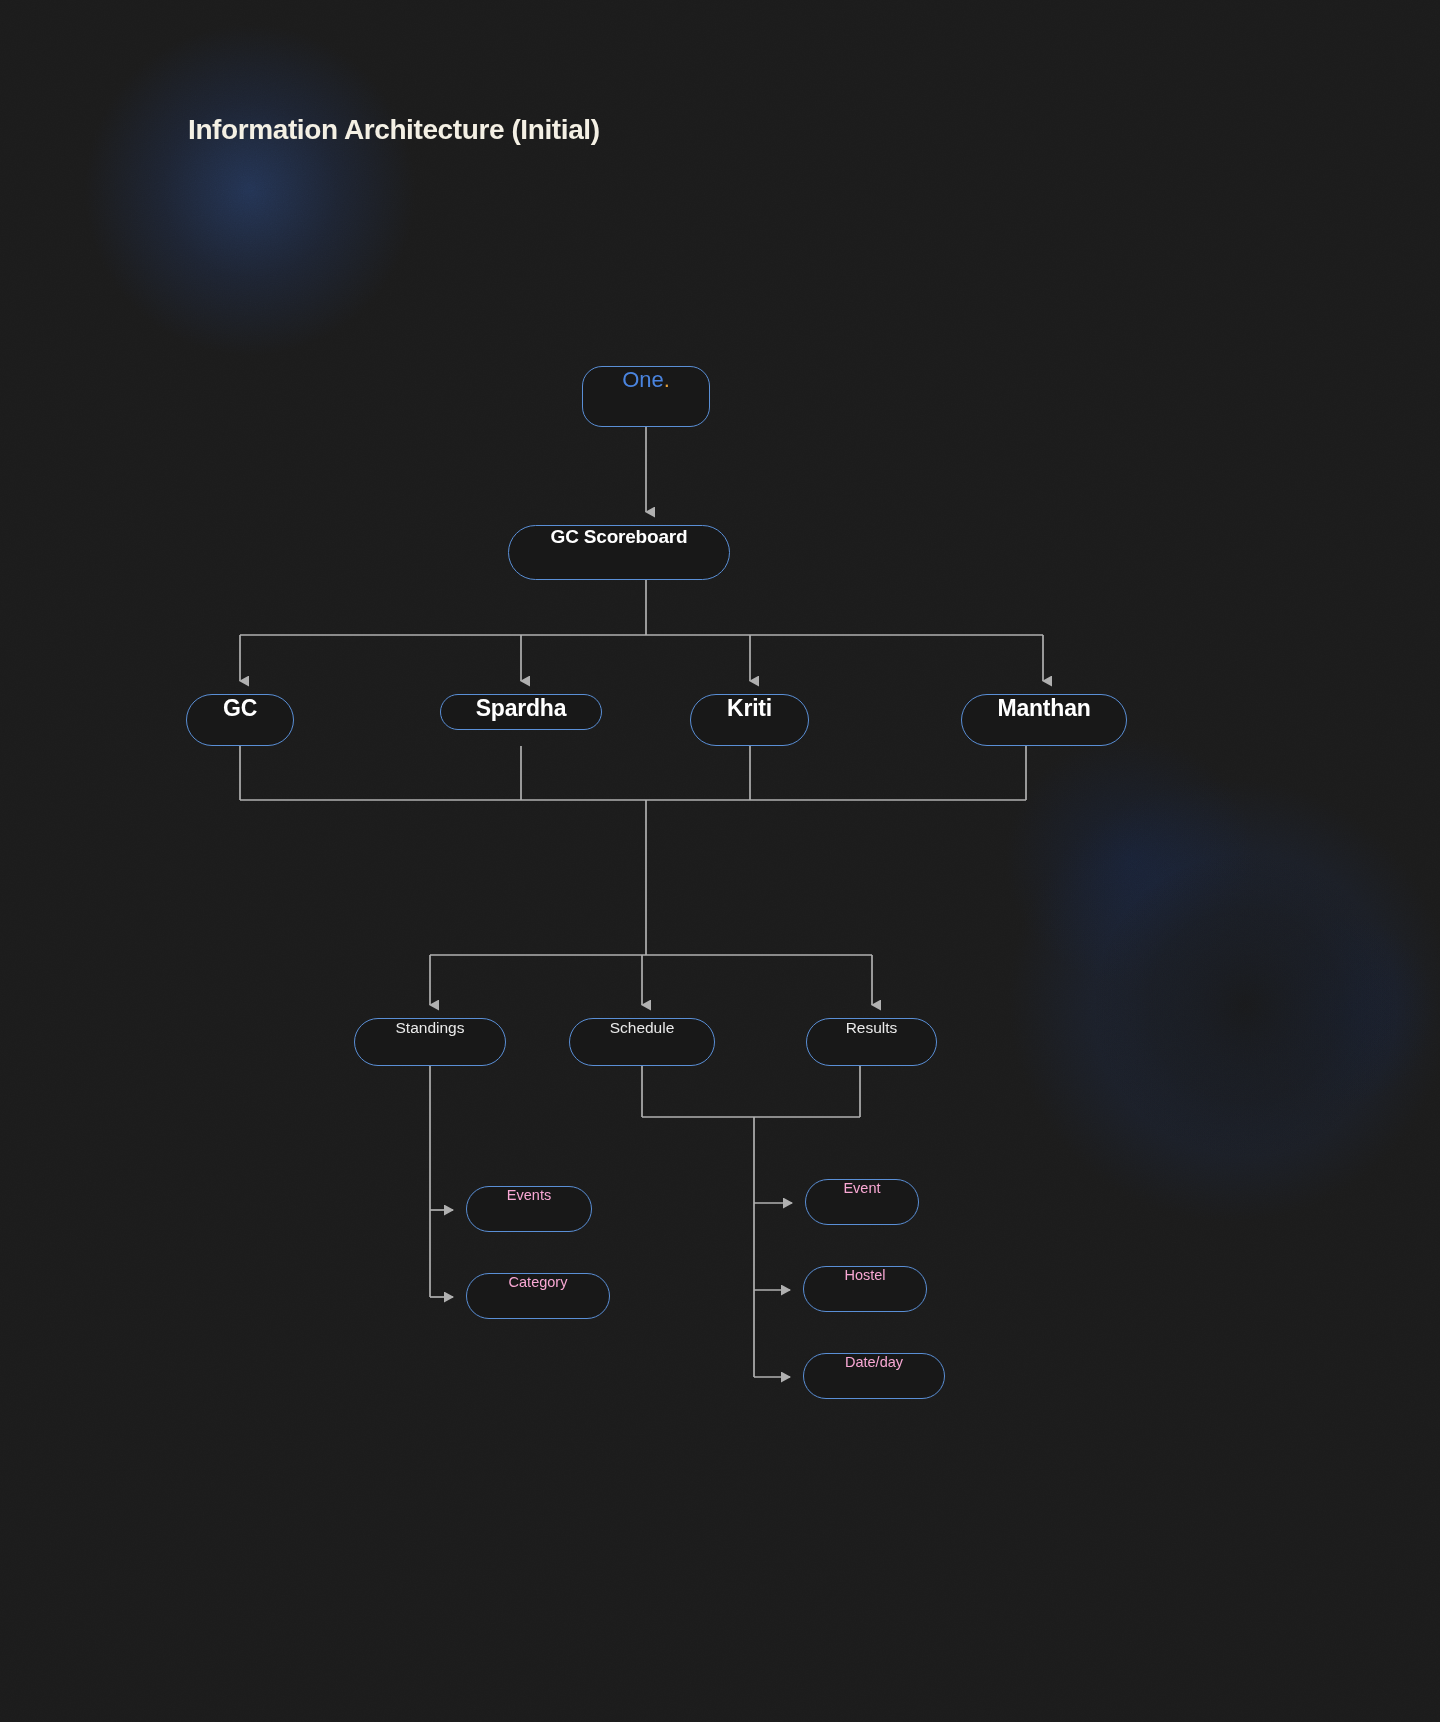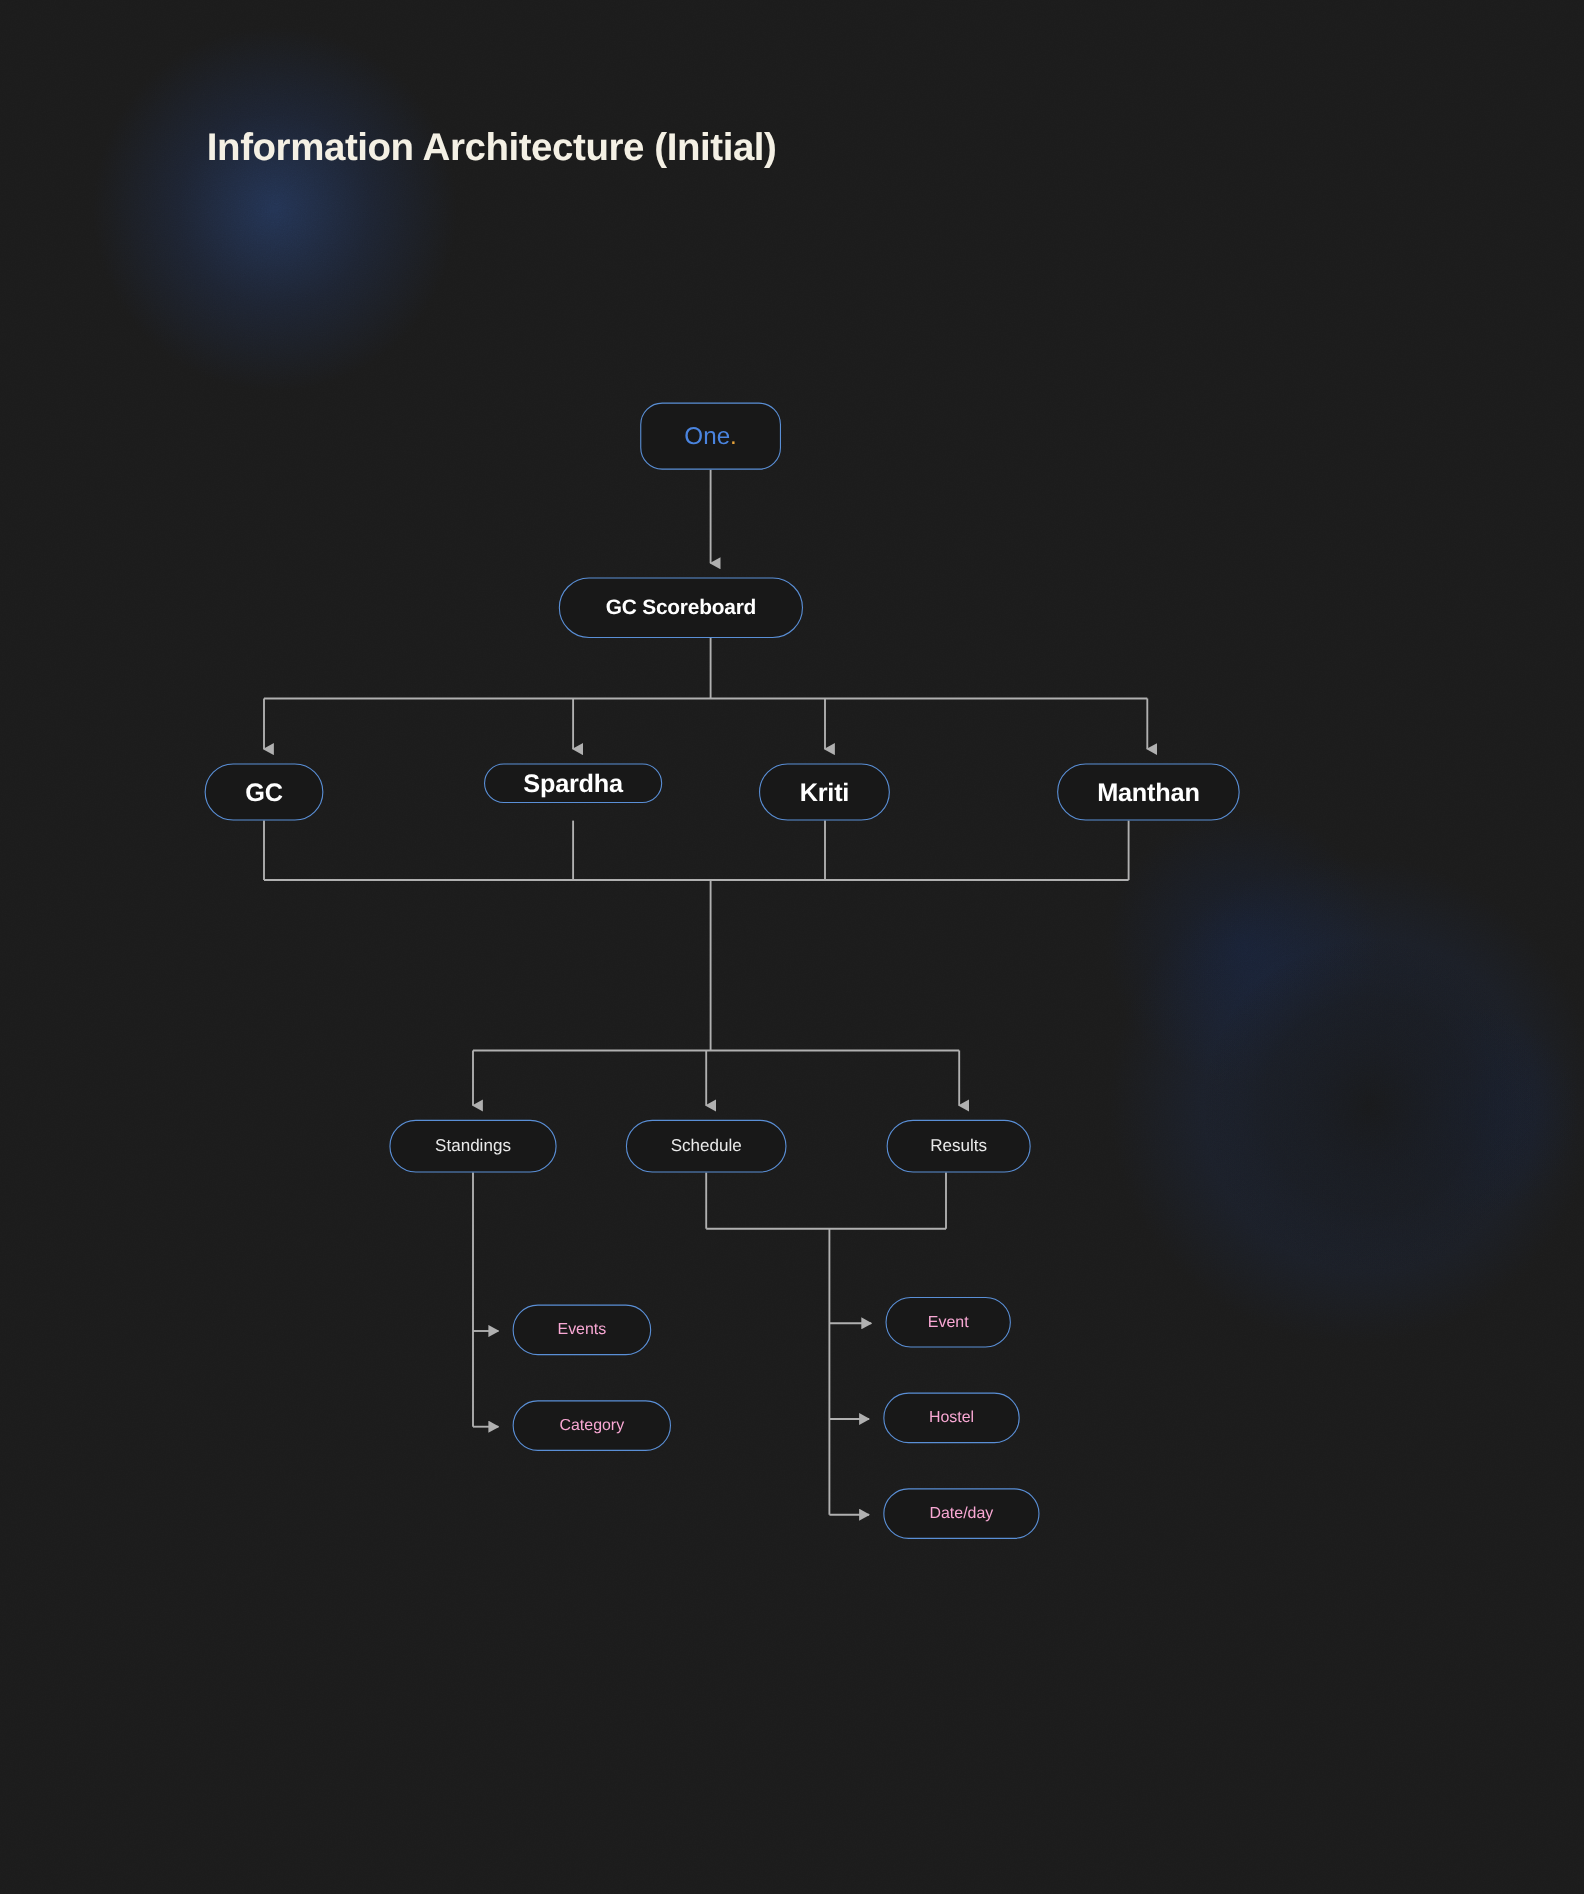--- a/index.html
+++ b/index.html
@@ -43,21 +43,21 @@
     position: absolute;
     inset: 0;
     opacity: 0.30;
     pointer-events: none;
     mix-blend-mode: overlay;
   }
 
   
   #header { position: absolute; left: 188px; top: 112px; width: 700px; }
   #page-title {
-    font-size: 35px;
+    font-size: 28px;
     font-weight: bold;
     letter-spacing: -0.4px;
     color: #f4f0e4;
     line-height: 1.25;
   }
   #page-subtitle {
     margin-top: 26px;
     font-size: 17.5px;
     line-height: 1.63;
     color: #d9d9d6;
@@ -69,21 +69,20 @@
   #diagram {
     position: absolute;
     left: 0; top: 0;
     width: 1440px; height: 1722px;
   }
   #edges { position: absolute; left: 0; top: 0; }
 
   .node {
     position: absolute;
     display: flex;
-    align-items: center;
     justify-content: center;
     background: #181818;
     border: 1.6px solid #5a8fd6;
     border-radius: 999px;
     color: #ffffff;
     white-space: nowrap;
     box-shadow: 0 0 0 0 rgba(0,0,0,0);
   }
   .node.root {
     border-radius: 20px;

